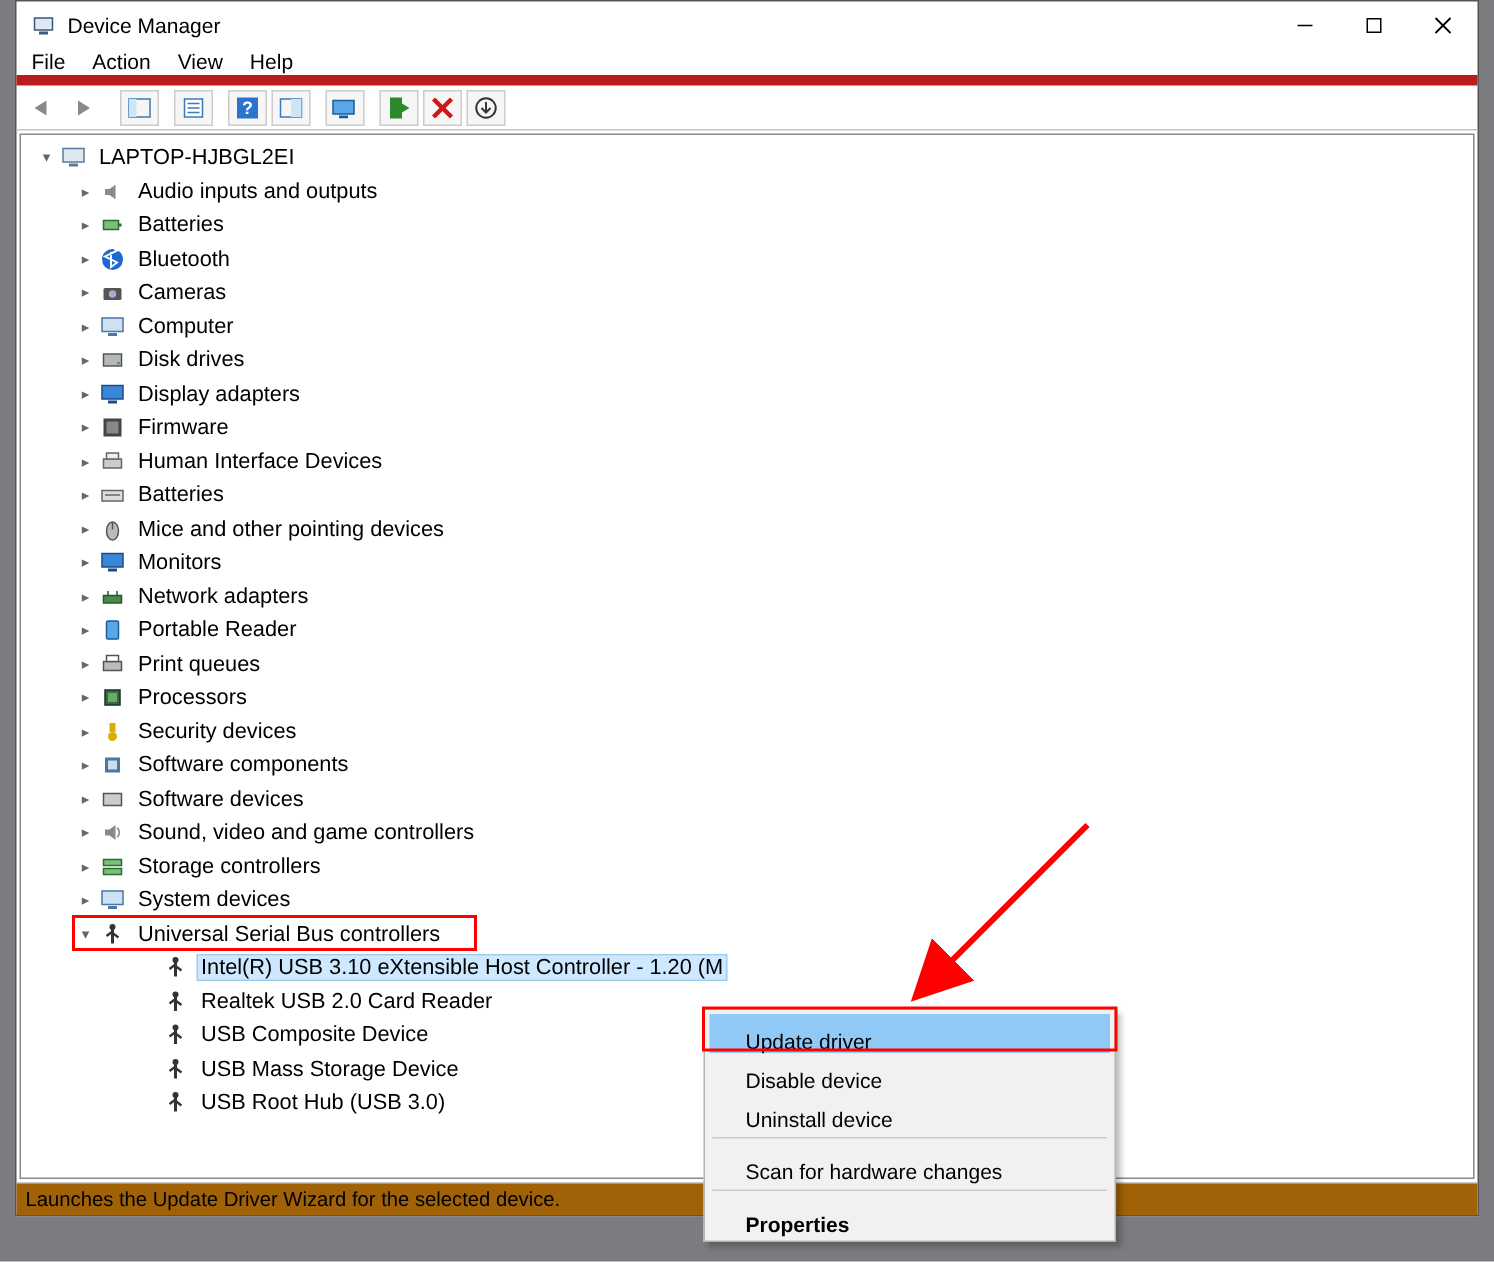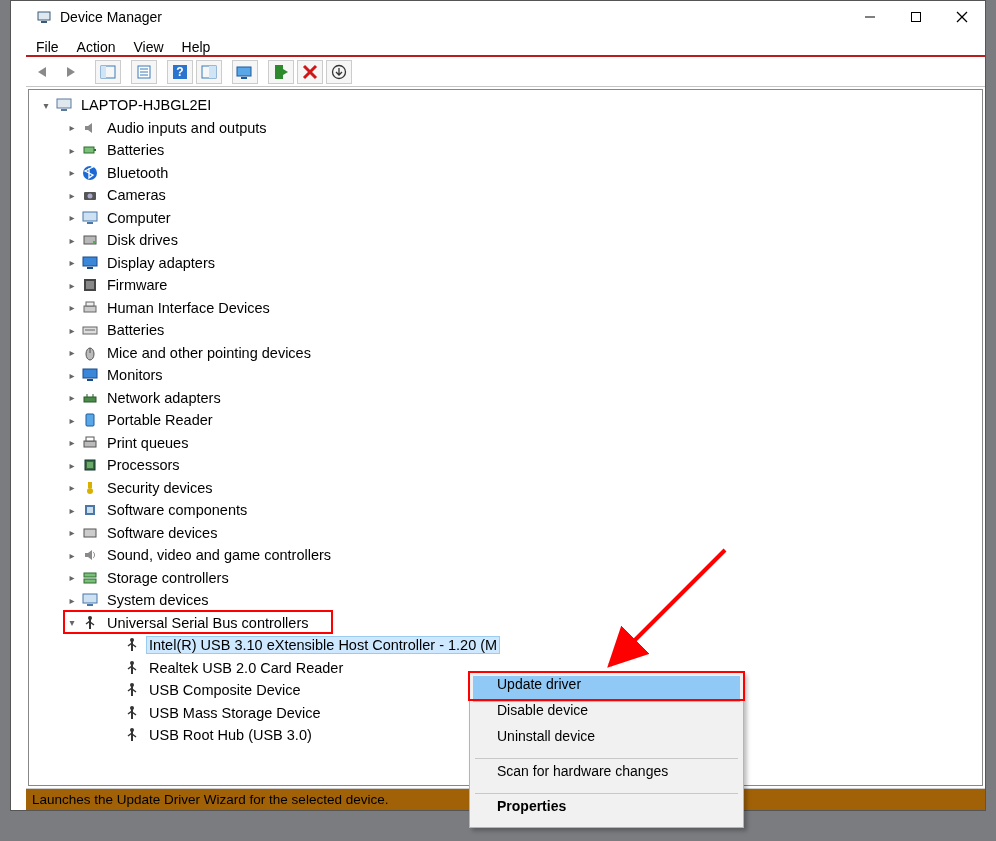--- a/index.html
+++ b/index.html
@@ -14,21 +14,20 @@
     position: relative;
     overflow: hidden;
   }
   .window {
     position:absolute;
     left:10px; top:0; right:10px; bottom:30px;
     background:#fff;
     border:1px solid #555;
     display:flex;
     flex-direction:column;
-    padding-left:15px;
   }
   
   .titlebar {
     height:32px;
     display:flex;
     align-items:center;
     padding:0 0 0 10px;
     font-size:14px;
   }
   .titlebar .appicon { width:16px; height:16px; margin-right:8px; }
@@ -36,25 +35,25 @@
   .winbtns { display:flex; height:100%; }
   .winbtn {
     width:46px; display:flex; align-items:center; justify-content:center;
     font-size:14px; cursor:default;
   }
   .winbtn svg { stroke:#000; }
   
   .menubar {
     height:24px;
     display:flex;
-    align-items:flex-end;
+    align-items:flex-start;
     padding-left:10px;
     gap:18px;
     font-size:14px;
-    border-bottom:2px solid #b91c1c;
+    border-bottom:7px solid #b91c1c;
   }
   .menubar span { cursor:default; }
   
   .toolbar {
     height:30px;
     display:flex;
     align-items:center;
     padding-left:4px;
     gap:1px;
     border-bottom:1px solid #c5c5c5;
@@ -123,21 +122,21 @@
   .ctxmenu {
     position:absolute;
     background:#f1f1f1;
     border:1px solid #b5b5b5;
     box-shadow:3px 3px 4px rgba(0,0,0,.25);
     padding:3px;
     width:275px;
   }
   .ctxitem {
     height:26px;
-    display:flex; align-items:flex-start;
+    display:flex; align-items:flex-end;
     padding-left:24px;
     font-size:14px;
     cursor:default;
   }
   .ctxitem.bold { font-weight:600; }
   .ctxitem.hl { background:#90c8f6; }
   .ctxsep { height:1px; background:#c8c8c8; margin:4px 2px; }
   .ctx-hl-rect {
     position:absolute;
     border:2.5px solid #ff0000;

